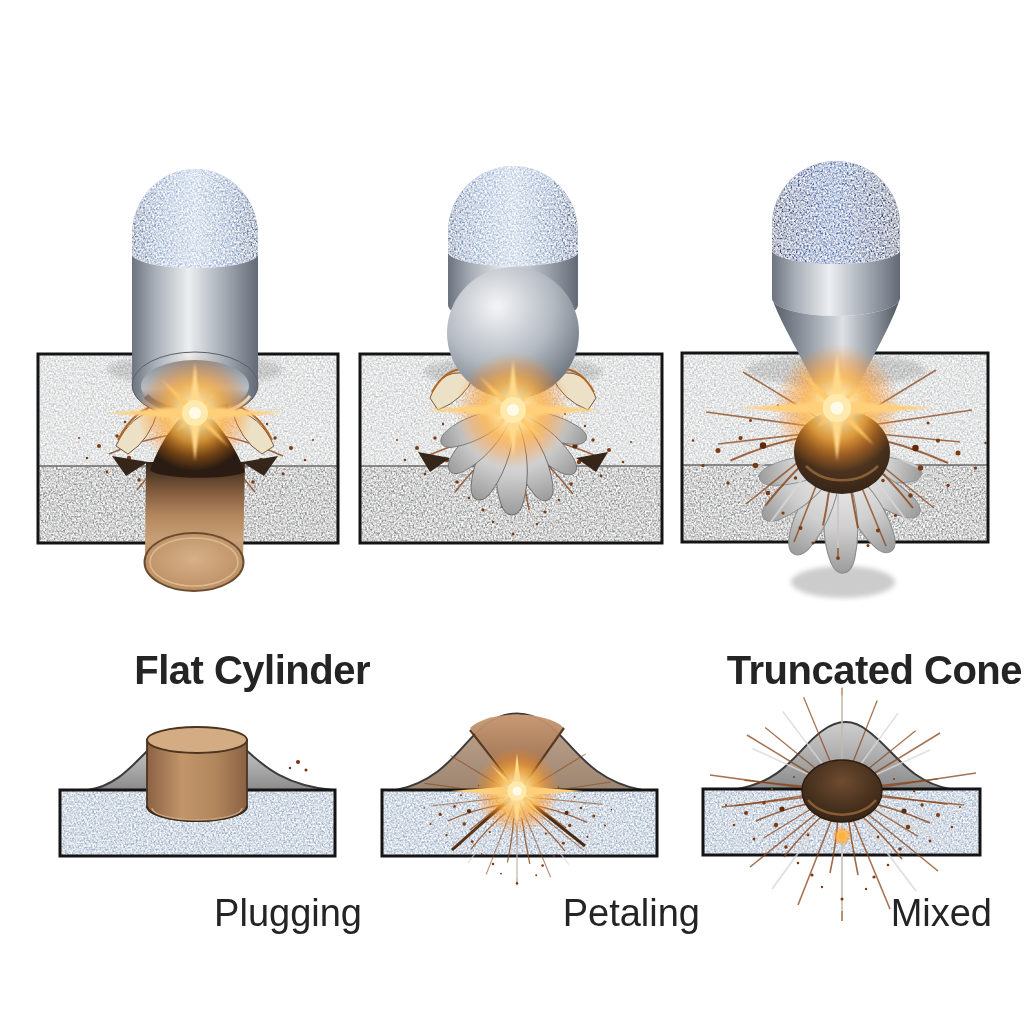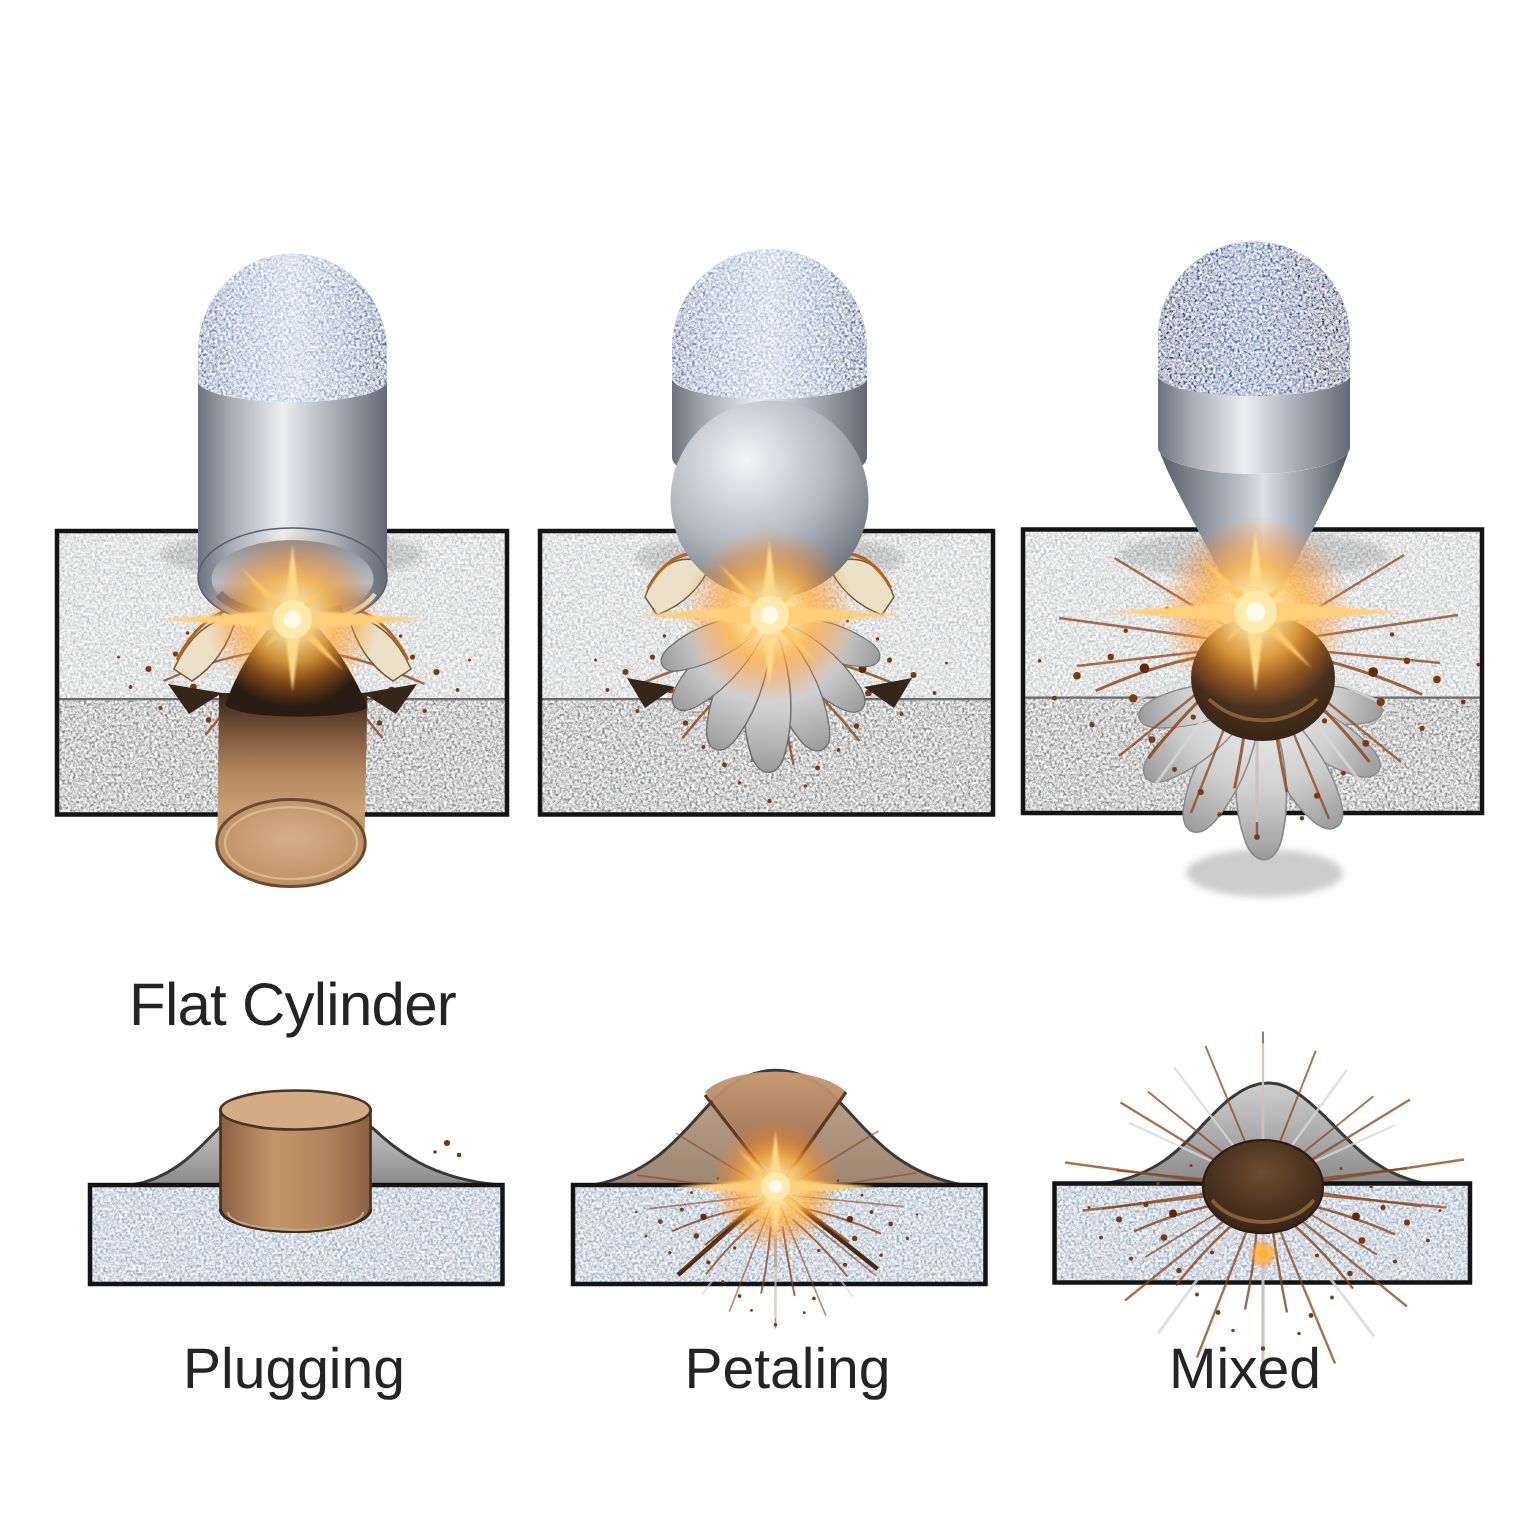--- a/index.html
+++ b/index.html
@@ -1,27 +1,27 @@
 <!DOCTYPE html>
 <html><head>
 <meta charset="utf-8">
 <style>
   html,body{margin:0;padding:0;background:#ffffff;}
   #stage{position:relative;width:1024px;height:1024px;background:#ffffff;overflow:hidden;
          font-family:"Liberation Sans", sans-serif;}
   #art{position:absolute;left:0;top:0;}
-  .shape-label{position:absolute;top:648px;font-size:40px;font-weight:400;color:#242424;
-               text-align:center;letter-spacing:-0.5px;}
+  .shape-label{position:absolute;top:648px;font-size:40px;font-weight:700;color:#242424;
+               text-align:right;letter-spacing:-0.5px;}
   .mech-label{position:absolute;top:892px;font-size:38px;font-weight:400;color:#242424;
-              text-align:center;}
+              text-align:right;}
   #lbl-shape-1{left:20px;width:350px;}
   #lbl-shape-2{left:355px;width:330px;}
   #lbl-shape-3{left:688px;width:334px;}
   #lbl-mech-1{left:30px;width:332px;}
-  #lbl-mech-2{left:360px;width:330px;}
+  #lbl-mech-2{left:370px;width:330px;}
   #lbl-mech-3{left:668px;width:324px;}
 </style>
 </head>
 <body>
 
 <div id="stage">
 
 <svg id="art" width="1024" height="1024" viewBox="0 0 1024 1024">
 <defs>
   <linearGradient id="gSilver" x1="0" y1="0" x2="1" y2="0">
@@ -366,16 +366,17 @@
   <g>
     <ellipse cx="842" cy="791" rx="40" ry="31" fill="url(#gBall)" stroke="#2e1c10" stroke-width="1.5"></ellipse>
     <path d="M808,800 A40,31 0 0 0 876,800" fill="none" stroke="#9a6a3a" stroke-width="2.5" opacity="0.8"></path>
   </g>
   <circle cx="842" cy="836" r="10" fill="url(#gGlow)"></circle>
   <circle cx="842" cy="836" r="4" fill="#ffb240"></circle>
 </g>
 </svg>
 
 <div id="lbl-shape-1" class="shape-label">Flat Cylinder</div>
+<div id="lbl-shape-3" class="shape-label">Truncated Cone</div>
 <div id="lbl-mech-1" class="mech-label">Plugging</div>
 <div id="lbl-mech-2" class="mech-label">Petaling</div>
 <div id="lbl-mech-3" class="mech-label">Mixed</div>
 </div>
 
 </body></html>

